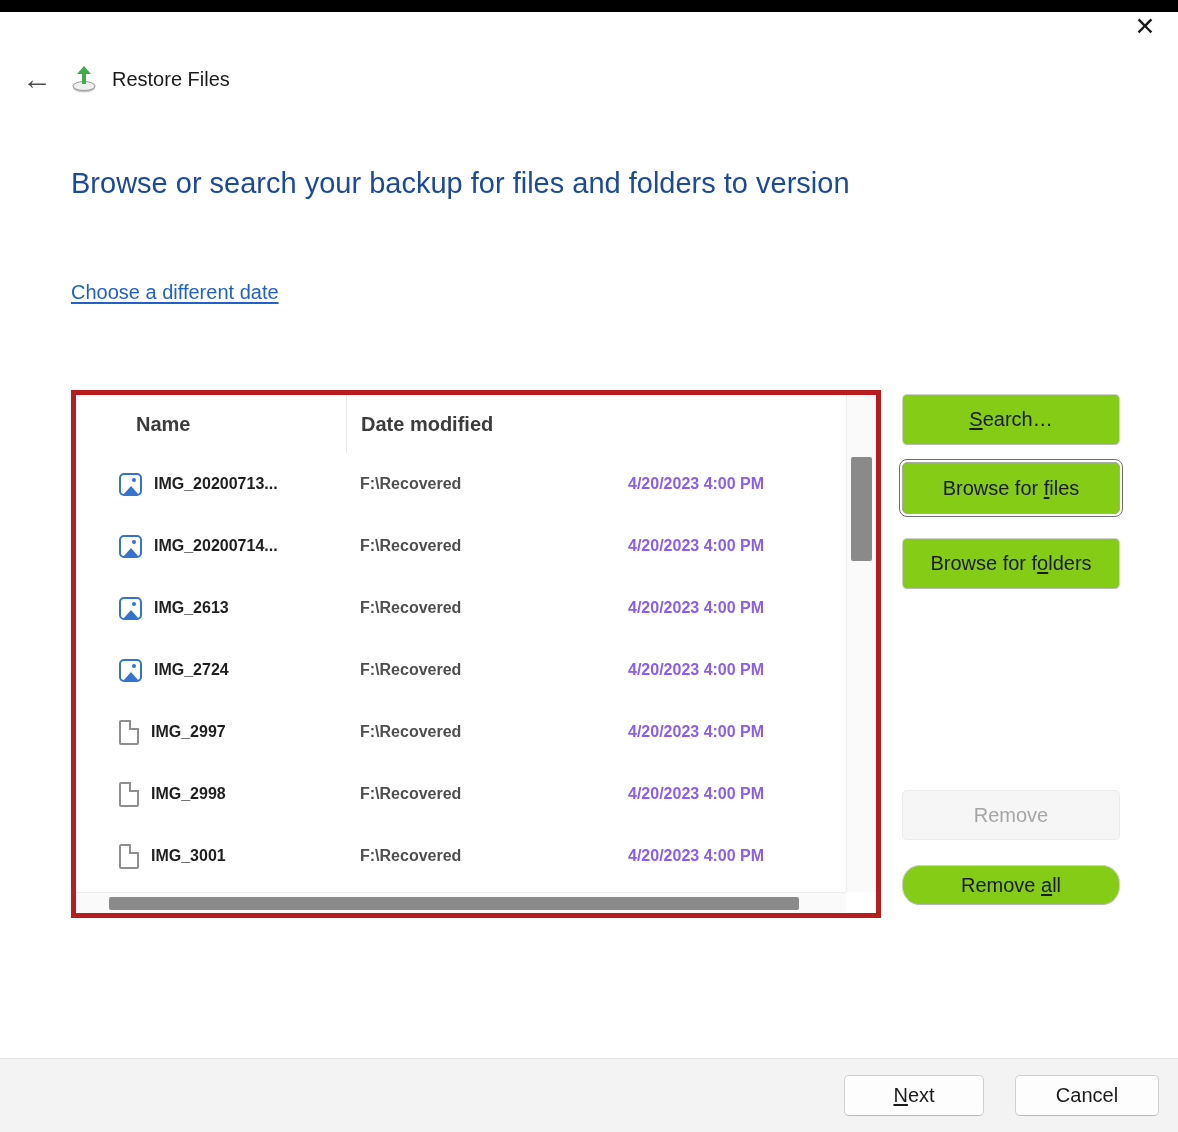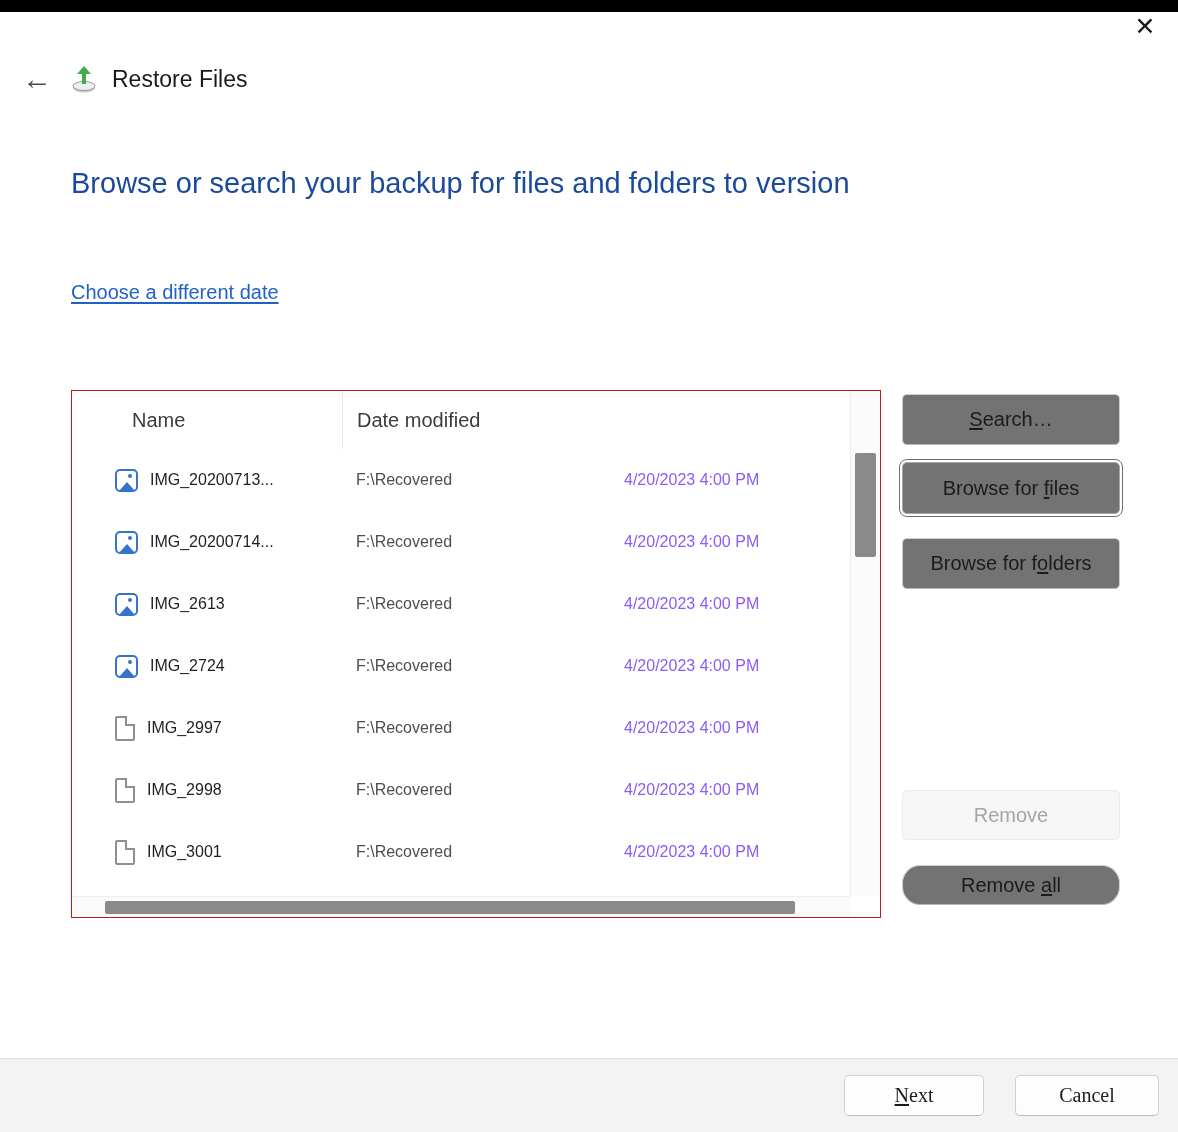--- a/index.html
+++ b/index.html
@@ -15,30 +15,30 @@
     position: absolute; top: 10px; right: 16px; width: 34px; height: 32px;
     background: transparent; border: none; font-size: 25px; color: #191919;
     cursor: pointer; font-family: inherit; line-height: 1;
   }
   .wiz-header { position: absolute; top: 64px; left: 14px; display: flex; align-items: center; }
   .back-btn {
     background: none; border: none; font-size: 30px; color: #4d4d4d;
     cursor: pointer; width: 46px; font-family: inherit; line-height: 1;
   }
   .app-icon { margin-left: 10px; margin-right: 12px; display: inline-flex; }
-  .wiz-title { font-size: 23px; color: #1a1a1a; }
+  .wiz-title { font-size: 20px; color: #1a1a1a; }
   .heading { position: absolute; left: 71px; top: 167px; font-size: 29px; font-weight: 400; color: var(--heading-blue, #1b4a9a); }
   .subtext { position: absolute; left: 71px; top: 249px; font-size: 20px; color: #1b1b1b; }
   .date-link {
     position: absolute; left: 71px; top: 281px; font-size: 20px;
     color: var(--link-blue, #2061c9); text-decoration: underline; text-underline-offset: 3px; cursor: pointer;
   }
 
   
-  .file-table { position: absolute; left: 71px; top: 390px; width: 810px; height: 528px; border: 1px solid #b91c1c; background: #fff; }
+  .file-table { position: absolute; left: 71px; top: 390px; width: 810px; height: 528px; border: 5px solid #b91c1c; background: #fff; font-weight: bold; }
   .table-header { position: absolute; top: 0; left: 0; right: 30px; height: 58px; display: flex; }
   .hcell { display: flex; align-items: center; font-size: 20px; color: #3c3c3c; border-right: 1px solid #e8e8e8; height: 100%; cursor: pointer; }
   .hcell.c-name { width: 271px; padding-left: 60px; }
   .hcell.c-folder { width: 267px; padding-left: 13px; }
   .hcell.c-date { flex: 1; padding-left: 14px; border-right: none; }
   .table-body { position: absolute; top: 58px; left: 0; right: 30px; bottom: 21px; overflow: hidden; }
   .file-row { display: flex; align-items: center; height: 62px; cursor: default; }
   .cell { font-size: 16px; white-space: nowrap; overflow: hidden; }
   .rcell-name { width: 271px; display: flex; align-items: center; padding-left: 43px; gap: 12px; }
   .cell.name { color: #1f1f1f; }
@@ -61,39 +61,39 @@
 
   
   .vscroll { position: absolute; top: 0; right: 0; bottom: 21px; width: 30px; background: #fafafa; border-left: 1px solid #ededed; cursor: pointer; }
   .vthumb { position: absolute; left: 4px; top: 62px; width: 21px; height: 104px; background: var(--scrollbar-thumb, #8a8a8a); border-radius: 2px; cursor: pointer; }
   .hscroll { position: absolute; left: 0; right: 30px; bottom: 0; height: 21px; background: #fafafa; border-top: 1px solid #ededed; cursor: pointer; }
   .hthumb { position: absolute; top: 4px; left: 33px; height: 13px; width: 690px; background: var(--scrollbar-thumb, #8a8a8a); border-radius: 2px; cursor: pointer; }
 
   
   .side-btn {
     position: absolute; left: 902px; width: 218px;
-    background: #737373; border: 1px solid #d0d0d0; border-bottom-color: #b9b9b9;
+    background: #84cc16; border: 1px solid #d0d0d0; border-bottom-color: #b9b9b9;
     border-radius: 5px; font-size: 20px; color: #1b1b1b; font-family: inherit; cursor: pointer;
   }
   #btn-search { top: 394px; height: 51px; }
   #btn-browse-files { top: 462px; height: 52px; border-color: #a8a8a8; outline: 1px solid #6f6f6f; outline-offset: 2px; }
   #btn-browse-folders { top: 538px; height: 51px; }
   #btn-remove { top: 790px; height: 50px; background: #f6f6f6; border-color: #ebebeb; color: #a5a5a5; cursor: default; }
   #btn-remove-all { top: 865px; height: 40px; border-radius: 18px; }
   .mn { text-decoration: underline; text-underline-offset: 2px; }
 
   
   .footer {
     position: absolute; left: 0; top: 1058px; width: 100%; height: 74px;
     background: #f3f3f3; border-top: 1px solid #e3e3e3;
     display: flex; align-items: center; justify-content: flex-end; gap: 15px; padding-right: 19px;
   }
   .footer-btn {
     height: 41px; background: #fdfdfd; border: 1px solid #d0d0d0; border-bottom-color: #b9b9b9;
-    border-radius: 5px; font-size: 20px; color: #1b1b1b; font-family: Liberation Serif, serif; cursor: pointer;
+    border-radius: 5px; font-size: 20px; color: #1b1b1b; font-family: Liberation Sans, sans-serif; cursor: pointer;
   }
   #btn-next { width: 140px; }
   #btn-cancel { width: 144px; margin-left: 16px; }
 </style>
 </head>
 <body>
 
 <div class="app">
 
   <div class="top-strip"></div>

